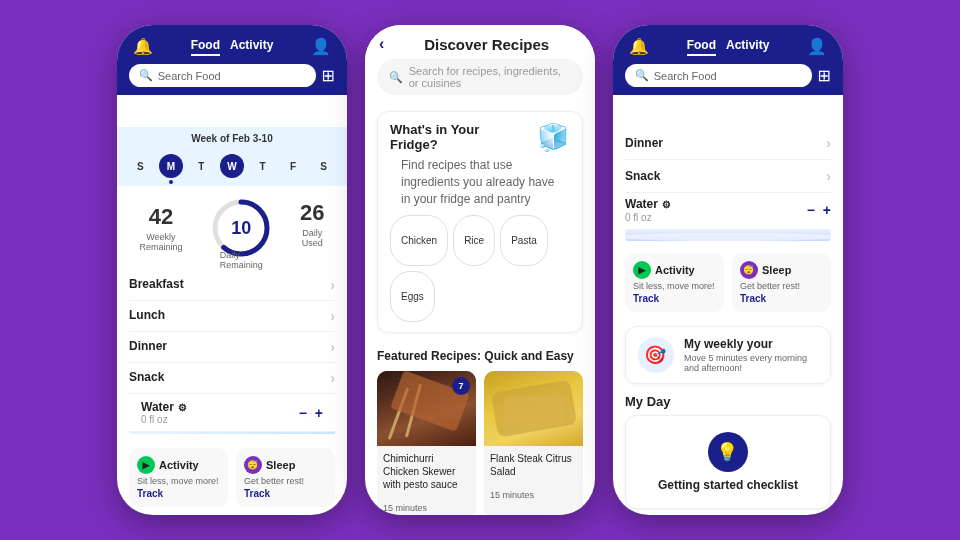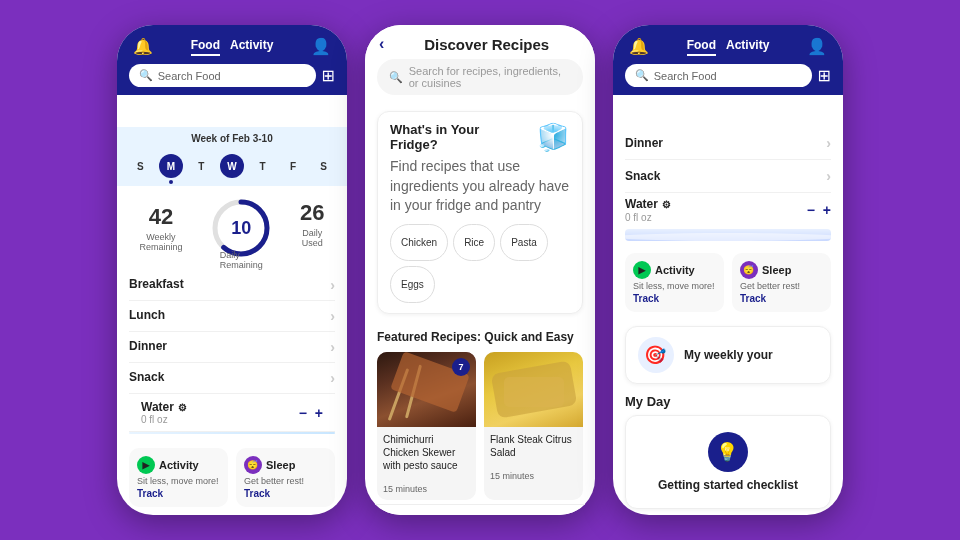--- a/index.html
+++ b/index.html
@@ -315,35 +315,35 @@
     .fridge-card h3 {
       font-size: 13px;
       font-weight: 700;
       color: #222;
       max-width: 140px;
     }
     .fridge-icon {
       font-size: 26px;
     }
     .fridge-card p {
-      font-size: 14px;
+      font-size: 12px;
       color: #666;
-      margin: 4px 0 8px;
+      margin: 4px 11px 8px;
       line-height: 1.4;
     }
     .ingredient-tags {
       display: flex;
       gap: 5px;
       flex-wrap: wrap;
     }
     .tag {
       background: white;
       border: 1px solid #ddd;
       border-radius: 20px;
-      padding: 12px 10px;
+      padding: 19px 10px;
       font-size: 10px;
       color: #333;
     }
     .featured-section {
       padding: 8px 12px 4px;
     }
     .featured-title {
       font-size: 12px;
       font-weight: 700;
       color: #222;
@@ -790,20 +790,21 @@
           </div>
           <div class="act-desc">Get better rest!</div>
           <div class="track-link">Track</div>
         </div>
       </div>
 
       <div class="weekly-goal-card">
         <div class="goal-icon">🎯</div>
         <div class="goal-text">
           <h4>My weekly your</h4>
+          <p>Move 5 minutes every morning and afternoon!</p>
         </div>
       </div>
 
       <div class="my-day-section">
         <div class="my-day-title">My Day</div>
         <div class="checklist-card">
           <div class="checklist-icon">💡</div>
           <div class="checklist-title">Getting started checklist</div>
         </div>
       </div>

